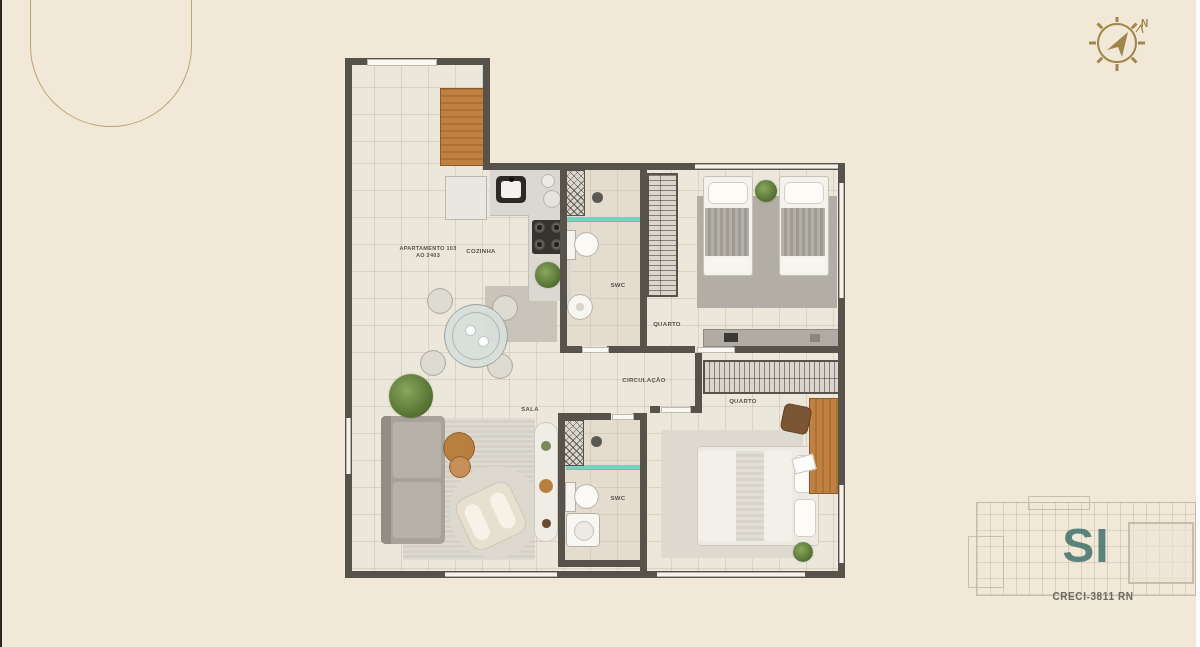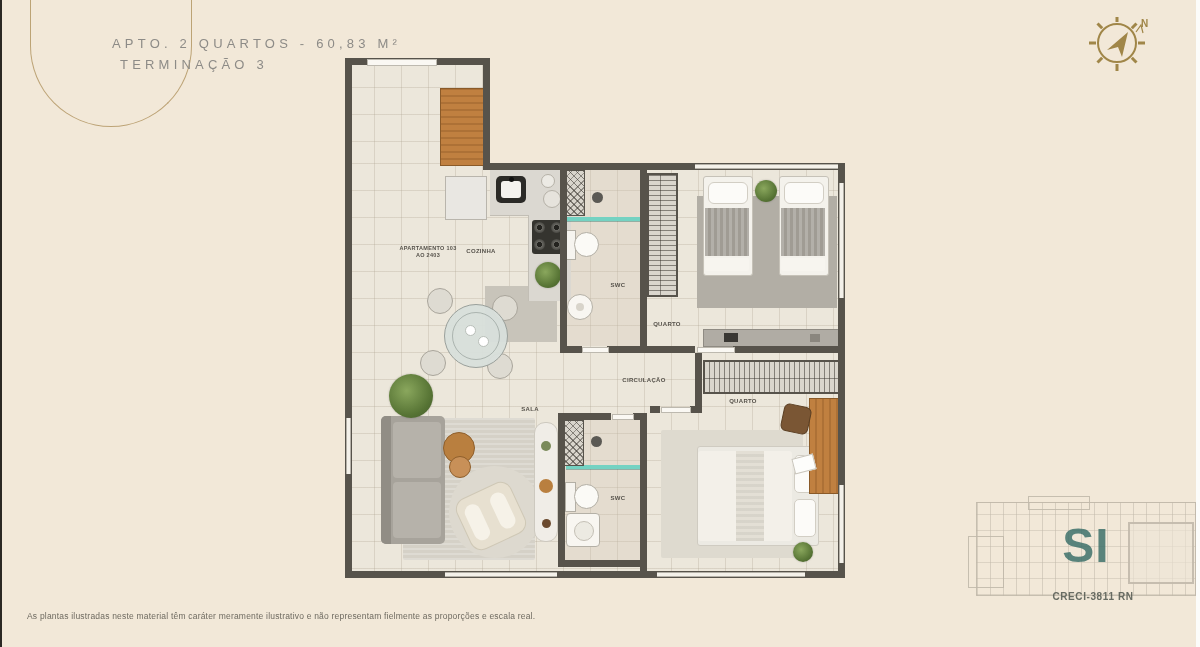--- a/index.html
+++ b/index.html
@@ -74,24 +74,20 @@
 </style>
 </head>
 <body>
 
 <div class="stage">
   <div class="edgeL"></div>
   <div class="edgeR"></div>
 
   <div class="arc"></div>
 
-  <div class="title">
-    <div>APTO. 2 QUARTOS - 60,83 M²</div>
-    <div class="l2">TERMINAÇÃO 3</div>
-  </div>
 
   <svg class="compass" width="70" height="70" viewBox="0 0 70 70">
     <circle cx="32" cy="30" r="19" fill="none" stroke="#a08648" stroke-width="2"></circle>
     <g stroke="#a08648" stroke-width="3">
       <line x1="53" y1="30" x2="60" y2="30"></line>
         <line x1="11" y1="30" x2="4" y2="30"></line>
       <line x1="32" y1="51" x2="32" y2="58"></line>
         <line x1="32" y1="9" x2="32" y2="4"></line>
       <line x1="46.8" y1="44.8" x2="51.5" y2="49.5"></line>
         <line x1="17.2" y1="15.2" x2="12.5" y2="10.5"></line>
@@ -265,14 +261,13 @@
            background-image:repeating-linear-gradient(90deg,rgba(95,90,78,.55) 0 1px,transparent 1px 13px),
                             repeating-linear-gradient(0deg,rgba(95,90,78,.45) 0 1px,transparent 1px 16px);"></div>
       <div class="s" style="left:160px;top:26px;width:62px;height:58px;border-width:2px;background:rgba(230,225,214,.6);"></div>
       <div class="s" style="left:0;top:40px;width:34px;height:50px;"></div>
       <div class="s" style="left:60px;top:0;width:60px;height:12px;"></div>
     </div>
     <div class="wm-si">SI</div>
     <div class="wm-creci">CRECI-3811 RN</div>
   </div>
 
-  <div class="disclaimer">As plantas ilustradas neste material têm caráter meramente ilustrativo e não representam fielmente as proporções e escala real.</div>
 </div>
 
 </body></html>

